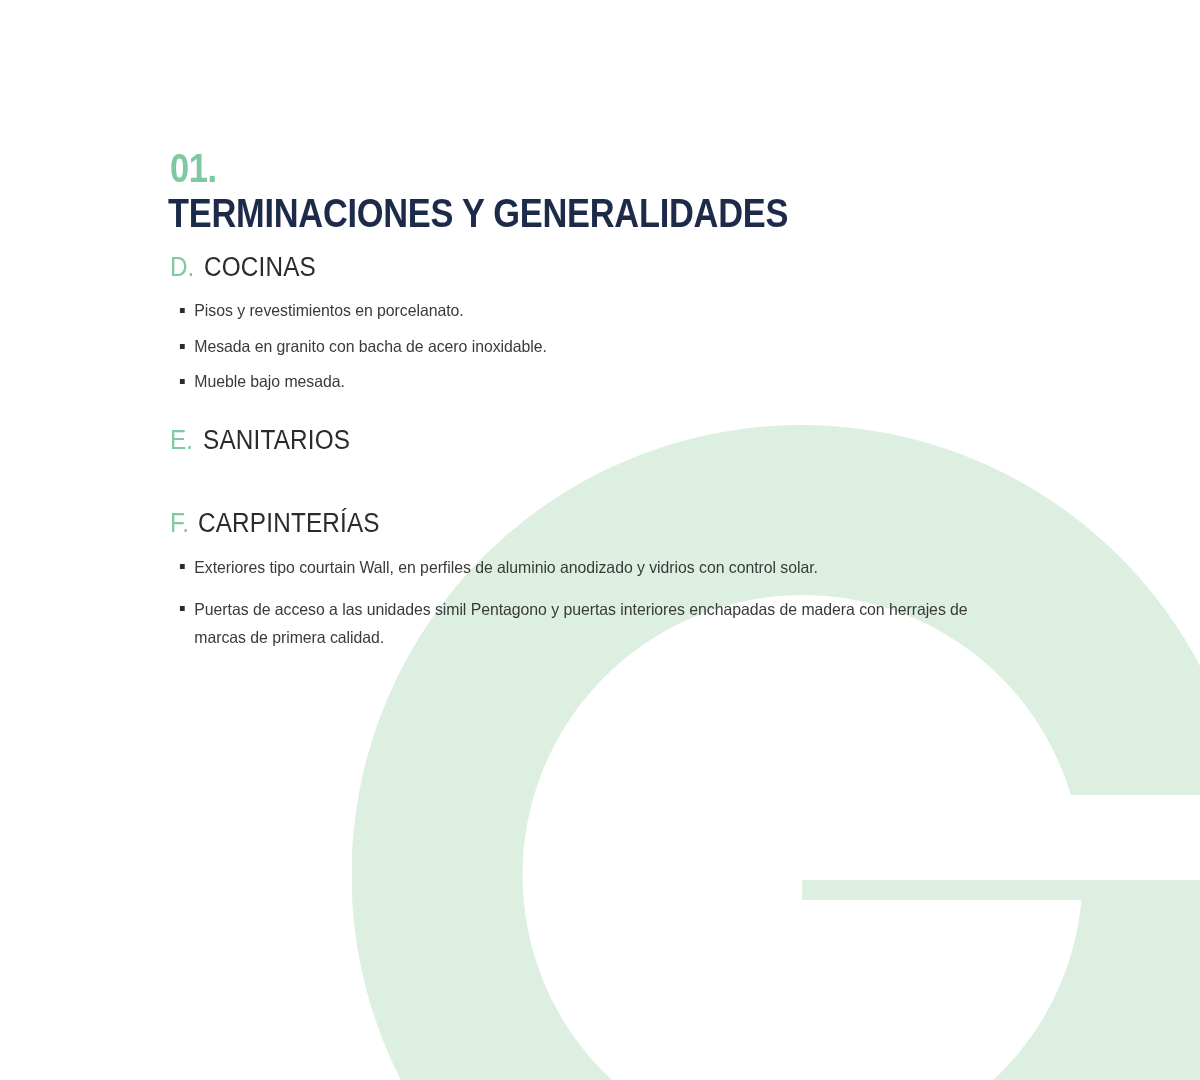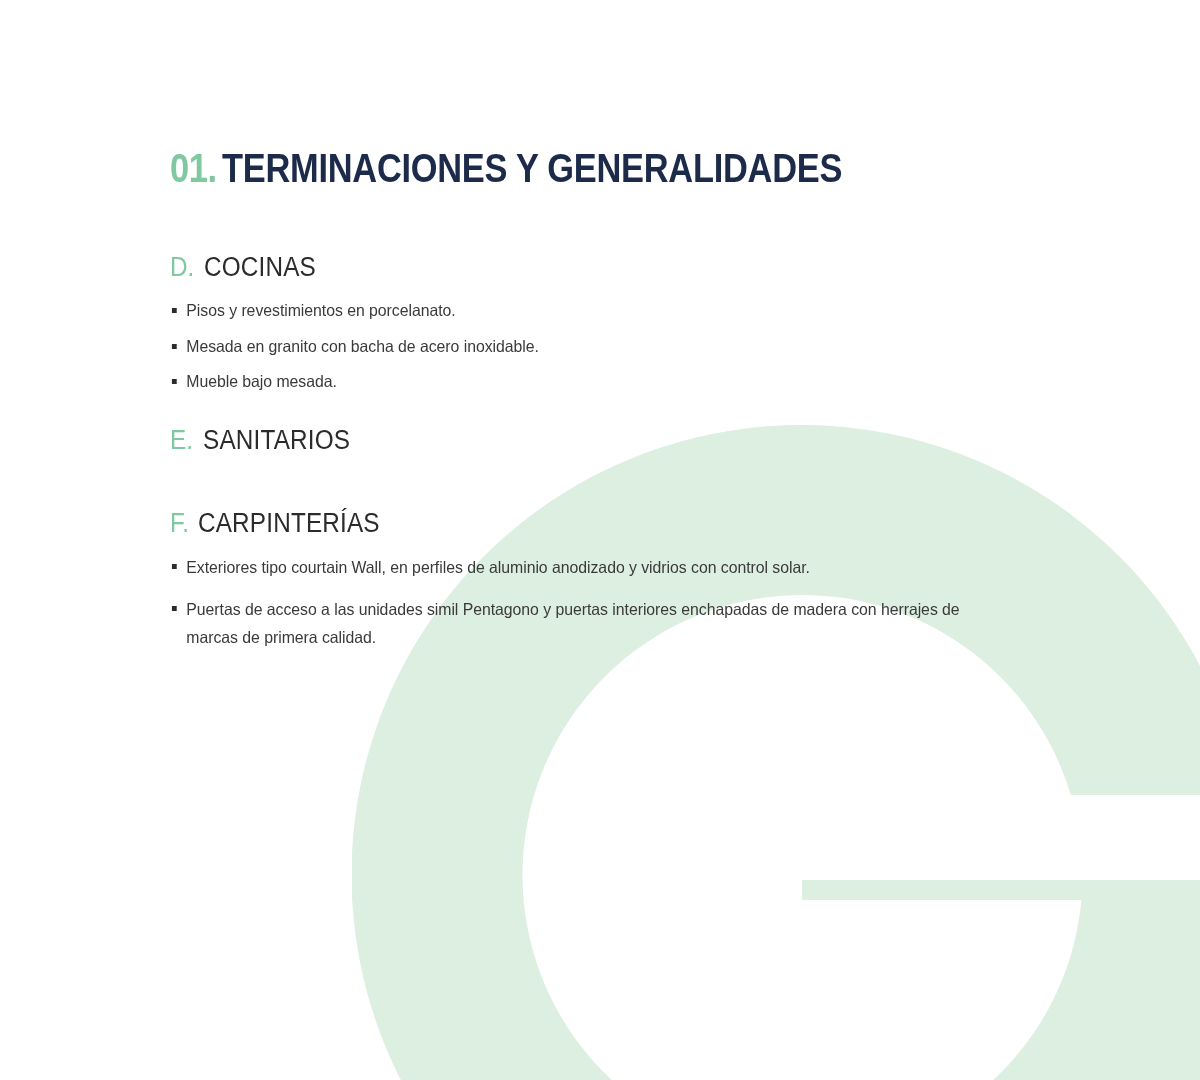--- a/index.html
+++ b/index.html
@@ -34,22 +34,23 @@
     position: relative;
     z-index: 2;
     padding: 0;
   }
 
   .title-row {
     position: absolute;
     left: 170px;
     top: 146px;
     display: flex;
-    align-items: center;
+    align-items: flex-start;
     white-space: nowrap;
+    flex-direction: column;
   }
   .title-number {
     font-family: "Liberation Sans Narrow", "Liberation Sans", sans-serif;
     font-weight: 700;
     font-size: 40px;
     letter-spacing: -0.5px;
     color: #7fc8a0;
     transform: scaleX(0.86);
     transform-origin: left bottom;
   }
@@ -96,21 +97,21 @@
     color: #2b2b2b;
     font-weight: 400;
     letter-spacing: 0.2px;
     margin-left: 7px;
     transform: scaleX(0.9);
     transform-origin: left bottom;
   }
 
   ul.bullets {
     list-style: none;
-    margin: 0;
+    margin: 8px;
     padding: 0;
   }
   ul.bullets li {
     position: relative;
     padding-left: 17px;
     font-size: 16.5px;
     line-height: 1.62;
     color: #3a3a3a;
     margin-bottom: 9px;
     letter-spacing: -0.05px;

